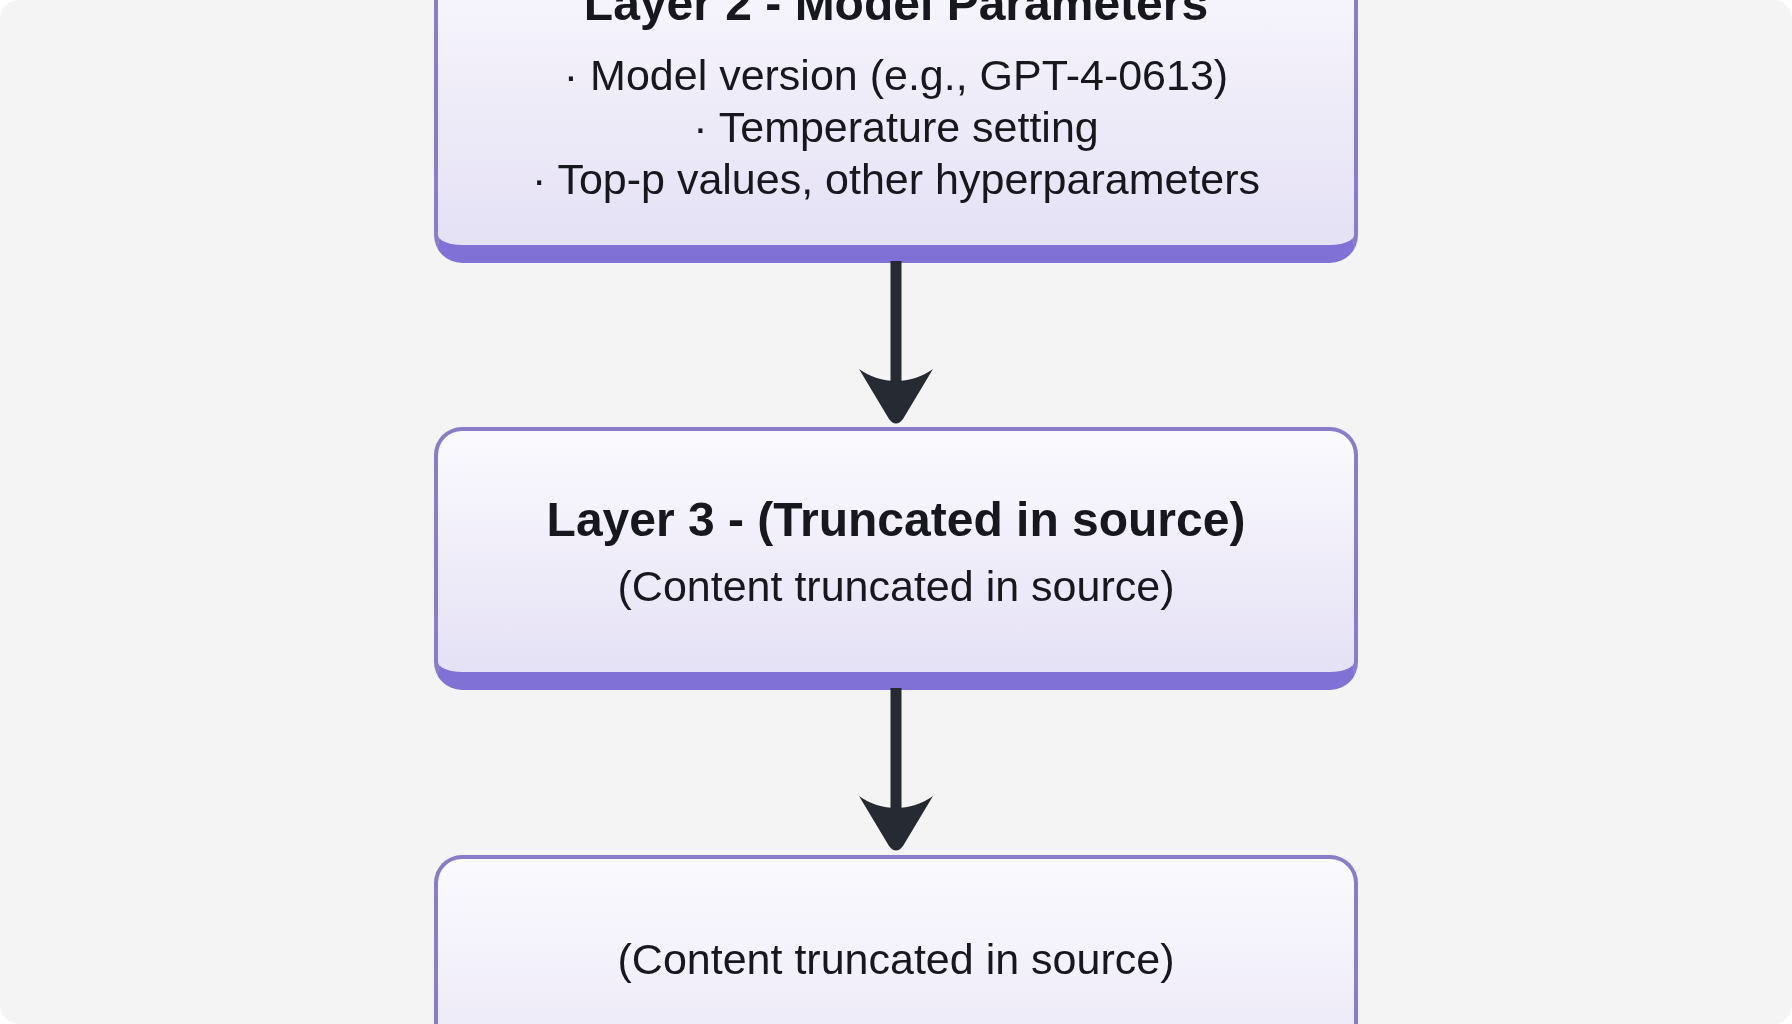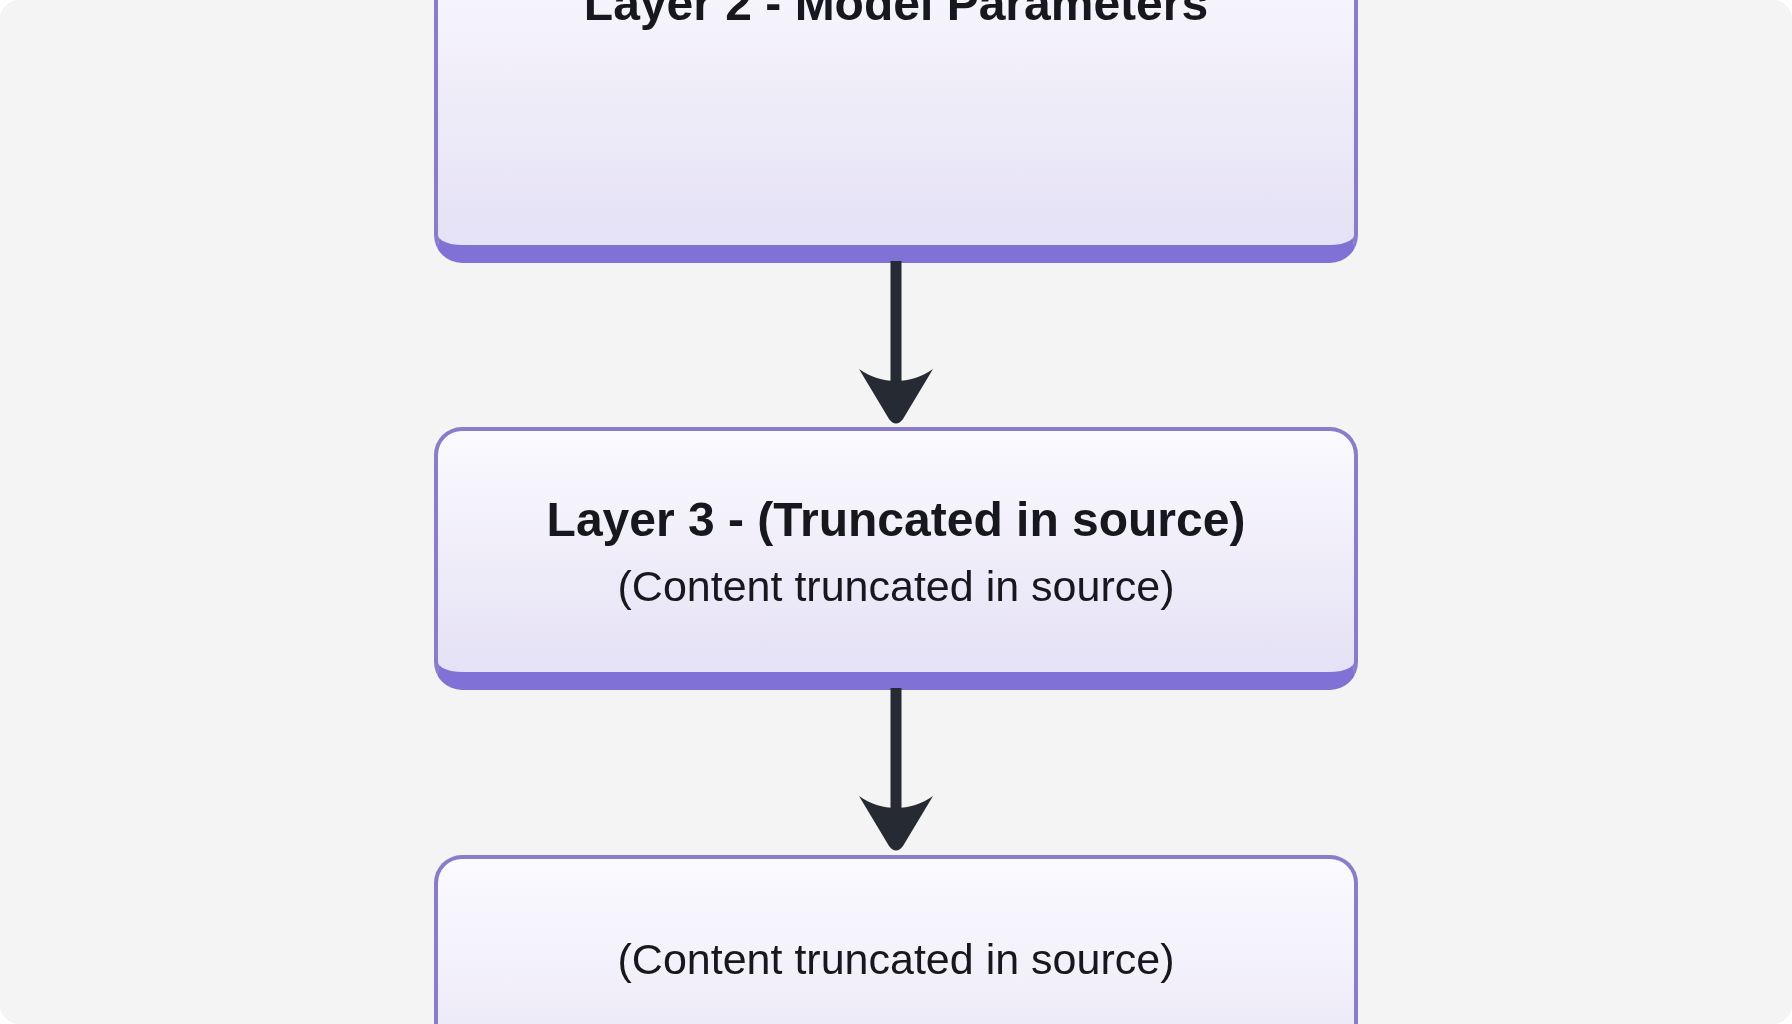--- a/index.html
+++ b/index.html
@@ -57,20 +57,25 @@
   .arrow-1 { top: 261px; }
   .arrow-2 { top: 688px; }
 </style>
 </head>
 <body>
 
 <div class="stage">
 
   <div class="node node-layer2">
     <div class="node-title">Layer 2 - Model Parameters</div>
+    <div class="node-bullets">
+      <div class="bullet-line">· Model version (e.g., GPT-4-0613)</div>
+      <div class="bullet-line">· Temperature setting</div>
+      <div class="bullet-line">· Top-p values, other hyperparameters</div>
+    </div>
   </div>
 
   <svg class="arrow arrow-1" viewBox="0 0 90 168">
     <line x1="45" y1="0" x2="45" y2="132" stroke="currentColor" stroke-width="11"></line>
     <path d="M 8 108 C 30 124 60 124 82 108 L 52 158 Q 45 167 38 158 Z" fill="currentColor"></path>
   </svg>
 
   <div class="node node-layer3">
     <div class="node-title">Layer 3 - (Truncated in source)</div>
     <div class="node-text">(Content truncated in source)</div>

